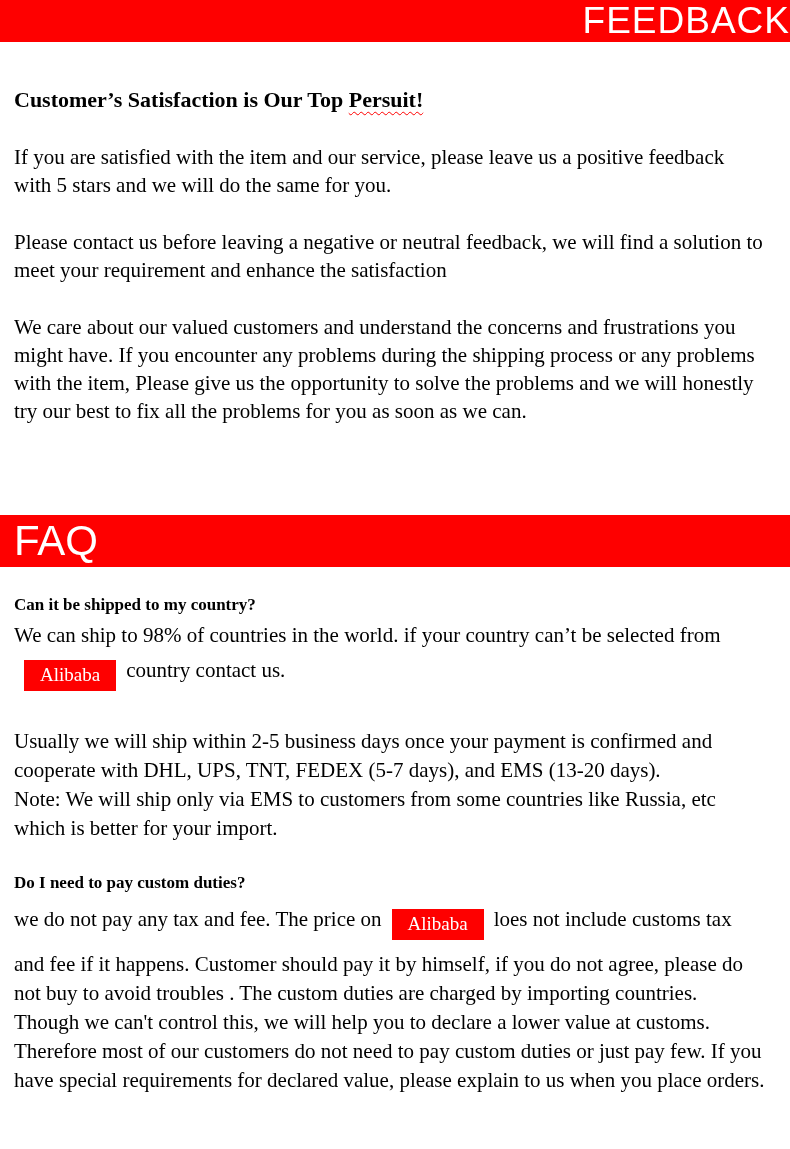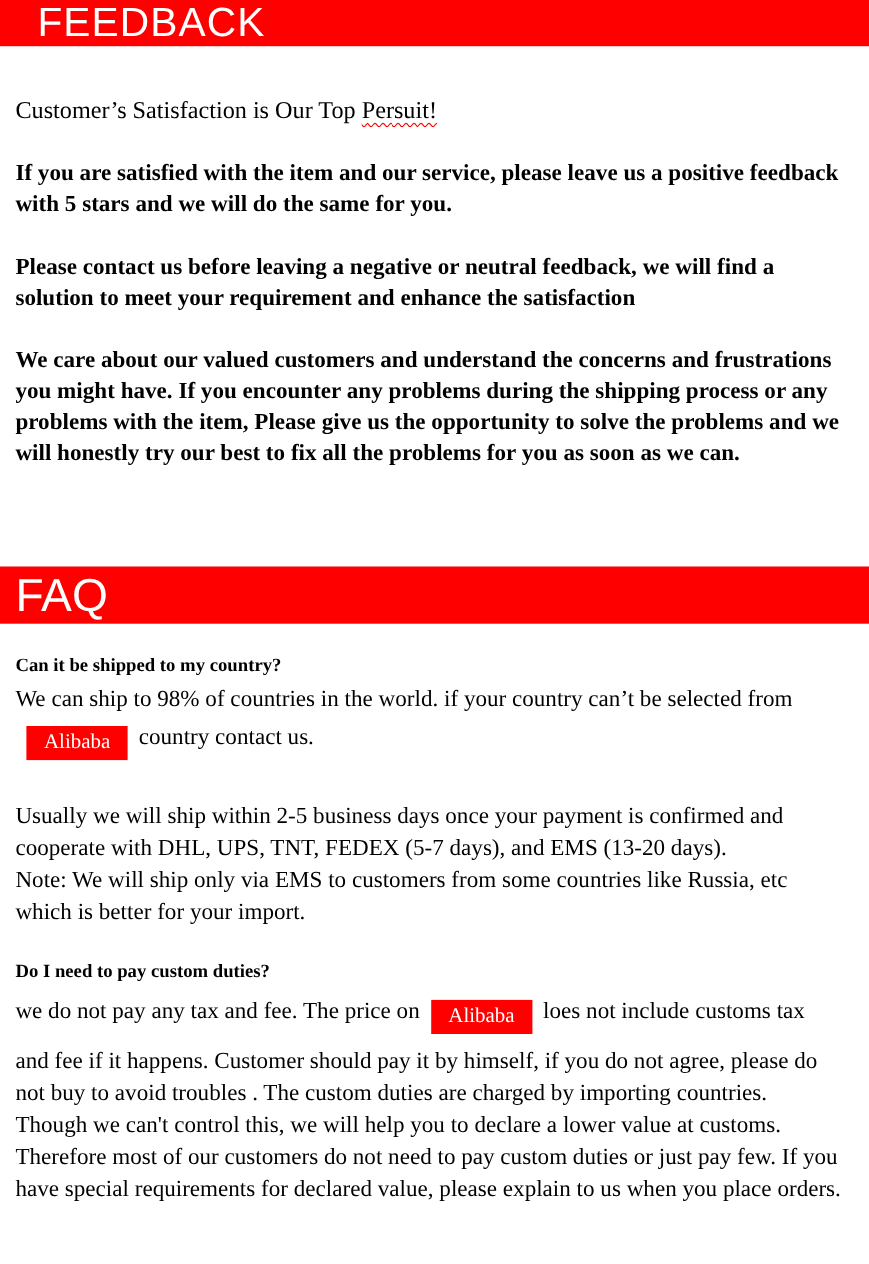--- a/index.html
+++ b/index.html
@@ -16,46 +16,47 @@
     width: 100%;
     background: #fe0000;
     color: #ffffff;
     font-family: "Liberation Sans", sans-serif;
     display: flex;
     align-items: center;
   }
   .banner-feedback {
     height: 42px;
     font-size: 37px;
-    padding-left: 34px;
+    padding-left: 18px;
     letter-spacing: 1px;
+    justify-content: flex-end;
   }
   .banner-faq {
     height: 52px;
     font-size: 42px;
     padding-left: 14px;
     margin-top: 90px;
   }
   .content {
     padding: 0 24px 0 14px;
     font-size: 21px;
     line-height: 28px;
   }
   .fb-heading {
     margin-top: 44px;
     font-size: 22px;
-    font-weight: normal;
+    font-weight: bold;
     line-height: 28px;
   }
   .squiggle {
     text-decoration: underline wavy #ff0000;
     text-decoration-thickness: 1px;
     text-underline-offset: 4px;
   }
-  p.para { margin-top: 29px; font-weight: bold; }
+  p.para { margin-top: 29px; }
   .faq-item { margin-top: 24px; }
   .faq-item + .faq-item { margin-top: 26px; }
   .faq-question {
     font-size: 17px;
     font-weight: bold;
     line-height: 28px;
     margin-bottom: 2px;
   }
   .faq-answer { line-height: 29px; }
   .badge {

